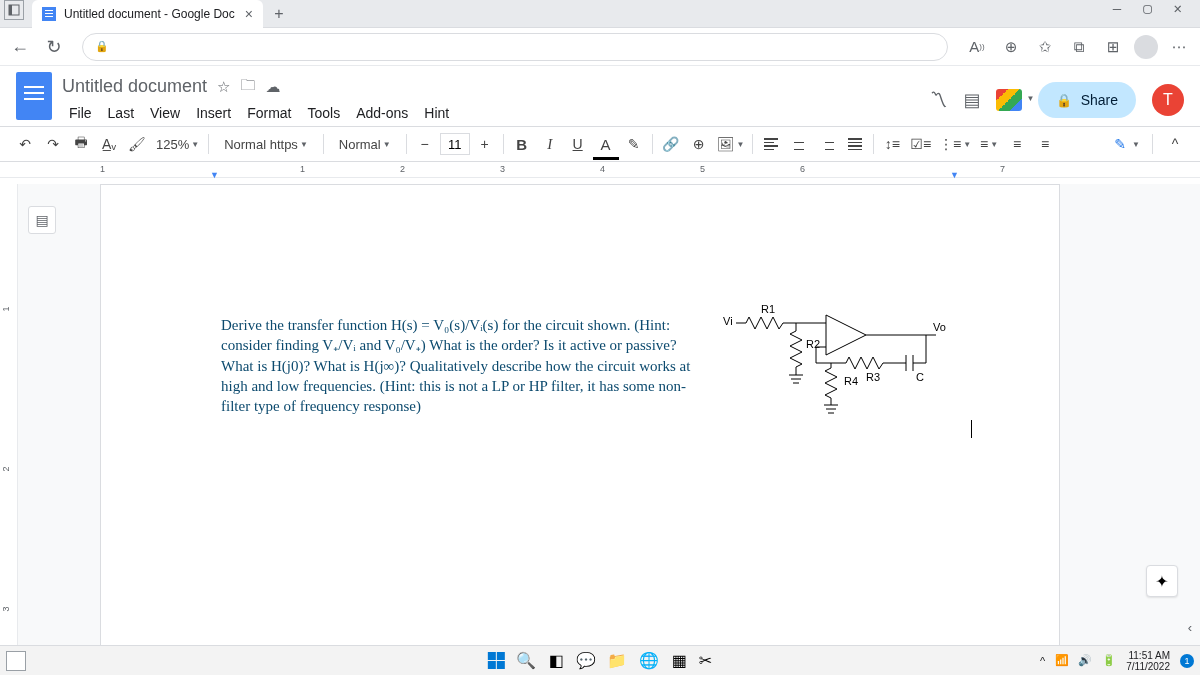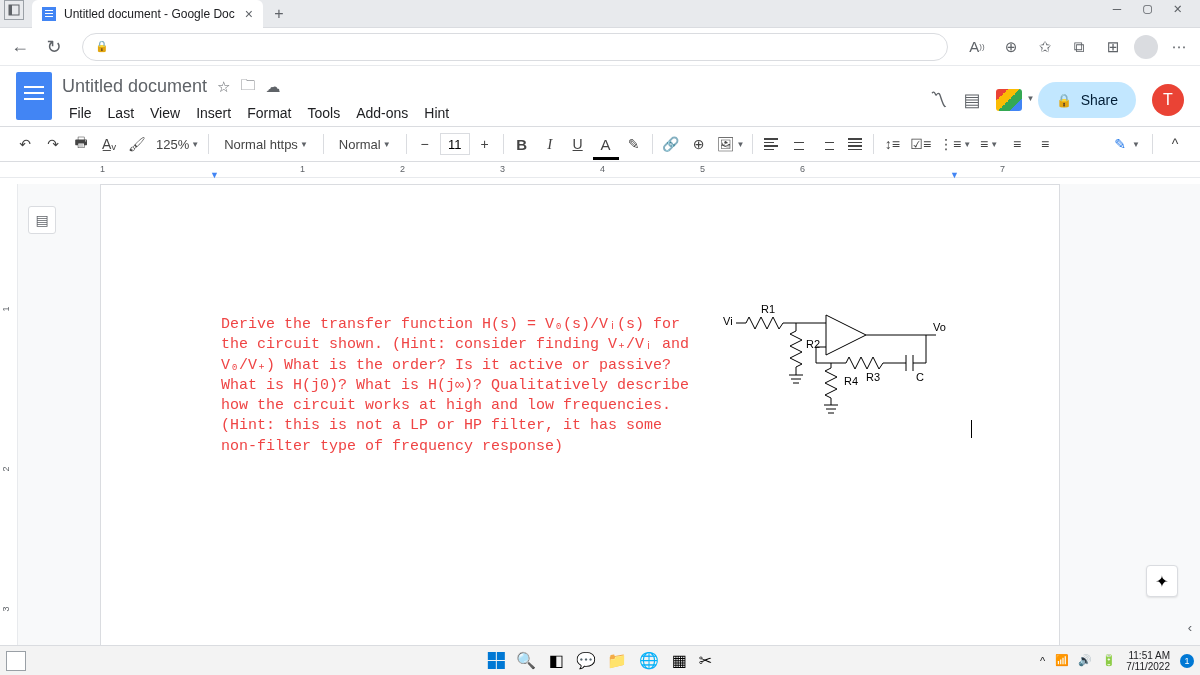--- a/index.html
+++ b/index.html
@@ -56,21 +56,21 @@
 .tb-right{margin-left:auto;display:flex;align-items:center;gap:6px}
 .edit-btn{display:flex;align-items:center;gap:4px;color:#1a73e8}
 .ruler{height:16px;background:#fff;position:relative;border-bottom:1px solid #e8eaed;font-size:9px;color:#5f6368;padding-left:100px}
 .ruler-mark{position:absolute;top:2px}
 .ruler-arrow{position:absolute;top:8px;font-size:9px;color:#4285f4}
 .canvas{position:absolute;top:184px;left:0;right:0;bottom:30px;background:#f8f9fa;overflow:hidden}
 .left-ruler{position:absolute;left:0;top:0;bottom:0;width:18px;background:#fff;border-right:1px solid #e8eaed;font-size:9px;color:#5f6368}
 .left-ruler span{position:absolute;left:3px;transform:rotate(-90deg)}
 .outline-btn{position:absolute;left:28px;top:22px;width:28px;height:28px;border:1px solid #dadce0;background:#fff;border-radius:3px;display:flex;align-items:center;justify-content:center;color:#5f6368;font-size:14px}
 .page{position:absolute;left:100px;top:0;width:960px;height:1200px;background:#fff;border:1px solid #dadce0}
-.doc-content{position:absolute;left:120px;top:130px;width:480px;font-family:Liberation Mono, monospace;font-size:15px;line-height:1.35;color:#ef4444}
+.doc-content{position:absolute;left:120px;top:130px;width:480px;font-family:Liberation Serif, serif;font-size:15px;line-height:1.35;color:#0c4a6e}
 .circuit{position:absolute;left:620px;top:118px;width:240px;height:120px}
 .circuit svg{width:100%;height:100%}
 .circuit-label{font-family:Arial;font-size:11px;fill:#000}
 .cursor-line{position:absolute;left:870px;top:235px;width:1px;height:18px;background:#000}
 .explore-btn{position:absolute;right:22px;bottom:48px;width:32px;height:32px;background:#fff;border:1px solid #dadce0;border-radius:4px;display:flex;align-items:center;justify-content:center;box-shadow:0 1px 2px rgba(0,0,0,0.1)}
 .chev-up{position:absolute;right:16px;bottom:48px;font-size:13px;color:#5f6368}
 .taskbar{position:absolute;bottom:0;left:0;right:0;height:30px;background:#f3f3f3;border-top:1px solid #dadce0;display:flex;align-items:center;padding:0 6px}
 .tb-start{width:20px;height:20px;background:#fff;border:1px solid #9aa0a6}
 .tb-center{position:absolute;left:50%;transform:translateX(-50%);display:flex;gap:12px;align-items:center}
 .tb-center span{font-size:16px}

